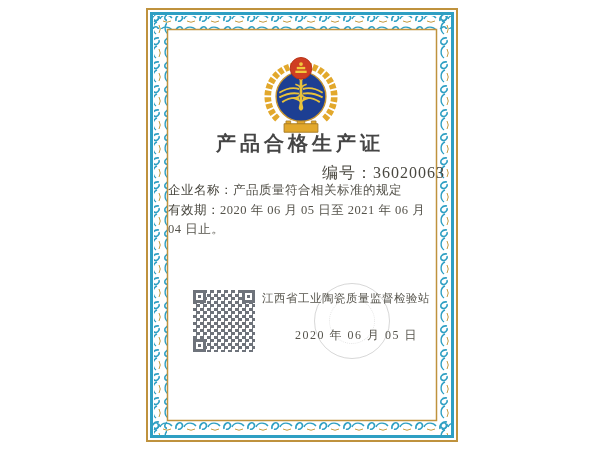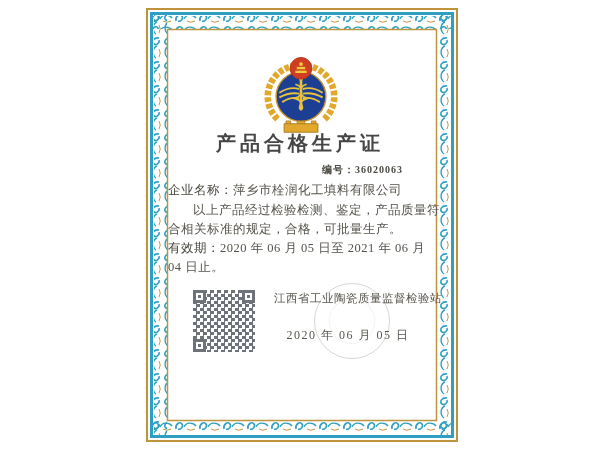--- a/index.html
+++ b/index.html
@@ -17,22 +17,22 @@
   }
   .band-svg{position:absolute;left:150px;top:12px;}
   
   .emblem{position:absolute;left:254px;top:55px;}
   
   .title{
     position:absolute;left:150px;top:130px;width:300px;text-align:center;
     font-size:20px;letter-spacing:4px;color:#454545;font-weight:bold;
   }
   .number-line{
-    position:absolute;left:322px;top:163px;font-size:10px;letter-spacing:1px;
-    color:#4a4840;font-weight:bold;
+    position:absolute;left:322px;top:163px;font-size:16px;letter-spacing:1px;
+    color:#4a4840;font-weight:normal;
   }
   .content{position:absolute;left:168px;top:181px;width:272px;font-size:12.5px;line-height:19px;letter-spacing:.5px;}
   .field{margin:0 0 1px 0;}
   .field .lbl, .validity .lbl{font-weight:normal;color:#46443c;}
   .statement{margin:0;text-indent:2em;}
   .validity{margin:0;}
   
   .qr{
     position:absolute;left:193px;top:290px;width:62px;height:62px;
     background:repeating-conic-gradient(var(--qr-gray,#6e737b) 0 25%,#ffffff 0 50%);
@@ -41,25 +41,25 @@
   .finder{position:absolute;width:13px;height:13px;box-sizing:border-box;
     border:3px solid var(--qr-gray,#6e737b);background:#fff;}
   .finder::after{content:"";position:absolute;left:2px;top:2px;width:3px;height:3px;background:var(--qr-gray,#6e737b);}
   .finder.tl{left:0;top:0}.finder.tr{right:0;top:0}.finder.bl{left:0;bottom:0}
   .seal{
     position:absolute;left:314px;top:283px;width:74px;height:74px;border-radius:50%;
     border:1px solid rgba(140,140,140,.35);
   }
   .seal::after{content:"";position:absolute;left:14px;top:14px;width:44px;height:44px;border-radius:50%;border:1px dotted rgba(150,150,150,.25);}
   .issuer{
-    position:absolute;left:262px;top:291px;width:180px;text-align:right;
+    position:absolute;left:262px;top:291px;width:180px;text-align:left;
     font-size:11.5px;letter-spacing:.5px;color:#56544c;
   }
   .issue-date{
-    position:absolute;left:278px;top:327px;width:140px;text-align:center;
+    position:absolute;left:278px;top:327px;width:140px;text-align:right;
     font-size:12px;letter-spacing:1.5px;color:#56544c;
   }
 </style>
 </head>
 <body>
 
 <div class="stage">
 
   <div class="page"></div>
 
@@ -118,23 +118,22 @@
   </svg>
 
   <div class="title">产品合格生产证</div>
 
   <div class="number-line">
     <span>编号：</span><span>36020063</span>
   </div>
 
   <div class="content">
     <p class="field">
-      <span class="lbl">企业名称：</span><span>萍乡市栓润化工填料有限公司</span>
+      <span class="lbl">企业名称：</span><span>产品质量符合相关标准的规定</span>
     </p>
-    <p class="statement">以上产品经过检验检测、鉴定，产品质量符合相关标准的规定，合格，可批量生产。</p>
     <p class="validity">
       <span class="lbl">有效期：</span><span>2020 年 06 月 05 日至 2021 年 06 月 04 日止。</span>
     </p>
   </div>
 
   <div class="seal"></div>
 
   <div class="qr">
     <div class="finder tl"></div>
     <div class="finder tr"></div>

